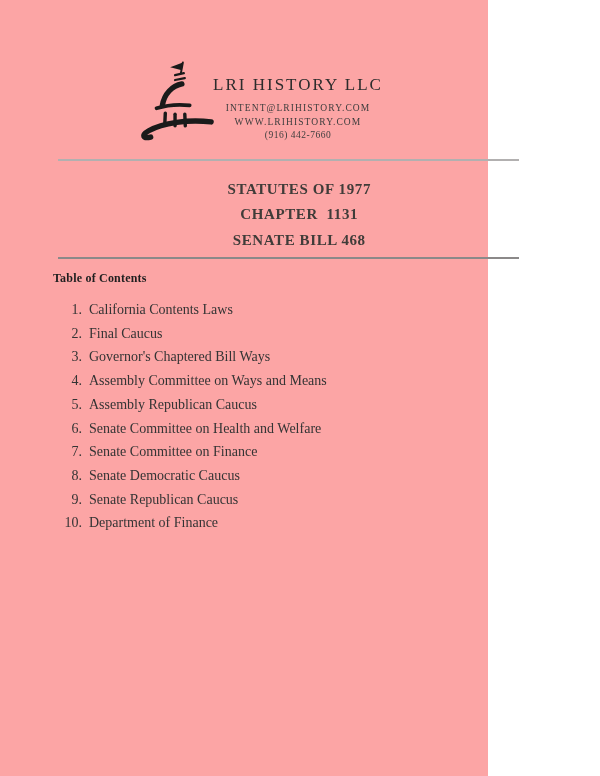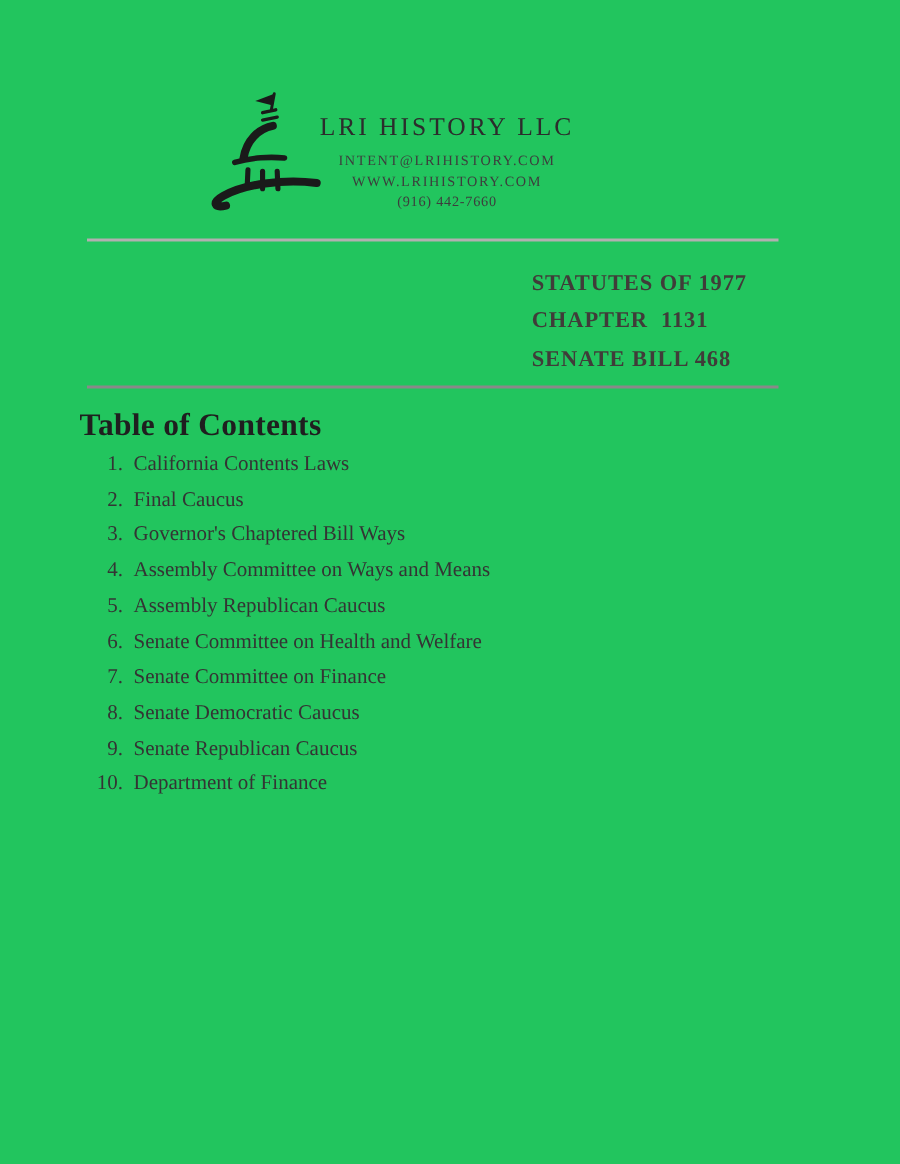--- a/index.html
+++ b/index.html
@@ -4,22 +4,22 @@
 <style>
   html, body { margin: 0; padding: 0; }
   body {
     width: 600px; height: 776px;
     background: #ffffff;
     font-family: "Liberation Serif", serif;
     overflow: hidden;
   }
   .page {
     position: relative;
-    width: 600px; height: 776px;
-    background: #22c55e;
+    width: 488px; height: 776px;
+    background: #fca5a5;
   }
 
   
   .logo {
     position: absolute;
     left: 138px; top: 59px;
     width: 78px; height: 83px;
   }
   .letterhead-text {
     position: absolute;
@@ -49,38 +49,38 @@
     left: 58px;
     width: 461px;
   }
   .rule-top    { top: 159px; height: 2px; background: #b2b0b0; }
   .rule-bottom { top: 257px; height: 2px; background: #8b8989; }
 
   
   .ref-block {
     position: absolute;
     top: 177px;
-    right: 102px;
-    text-align: left;
+    right: 117px;
+    text-align: center;
   }
   .ref-line {
     font-size: 15px;
     font-weight: bold;
     letter-spacing: 0.6px;
     line-height: 25.3px;
     color: #403c39;
     white-space: pre;
   }
 
   
   .toc-title {
     position: absolute;
     top: 271px; left: 53px;
     margin: 0;
-    font-size: 21px;
+    font-size: 12px;
     font-weight: bold;
     letter-spacing: 0.2px;
     color: #1f1f1f;
   }
   .toc-list {
     position: absolute;
     top: 298px; left: 53px;
     margin: 0; padding: 0;
     list-style: none;
   }

